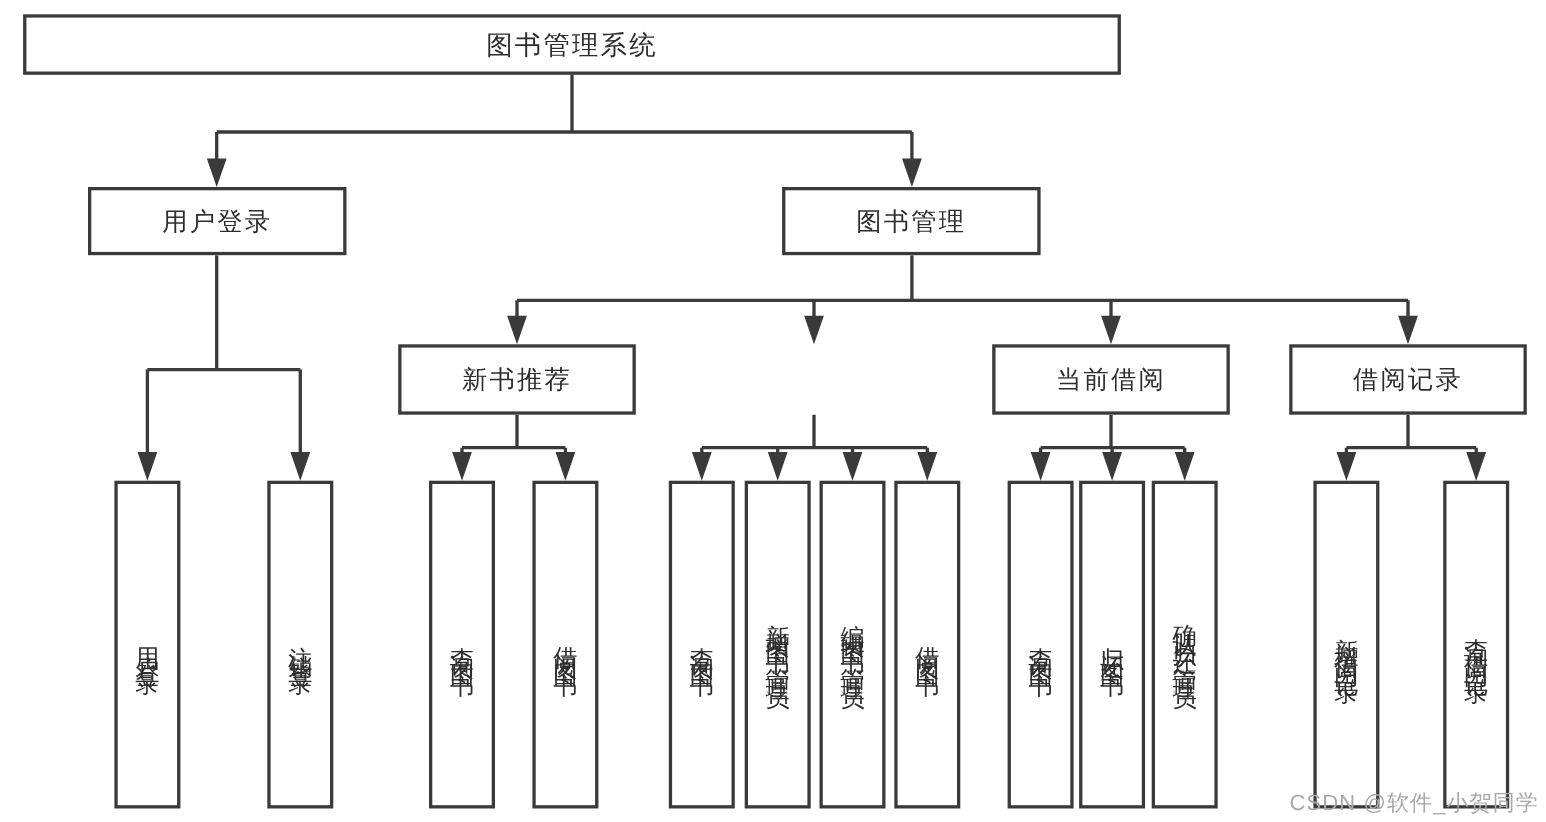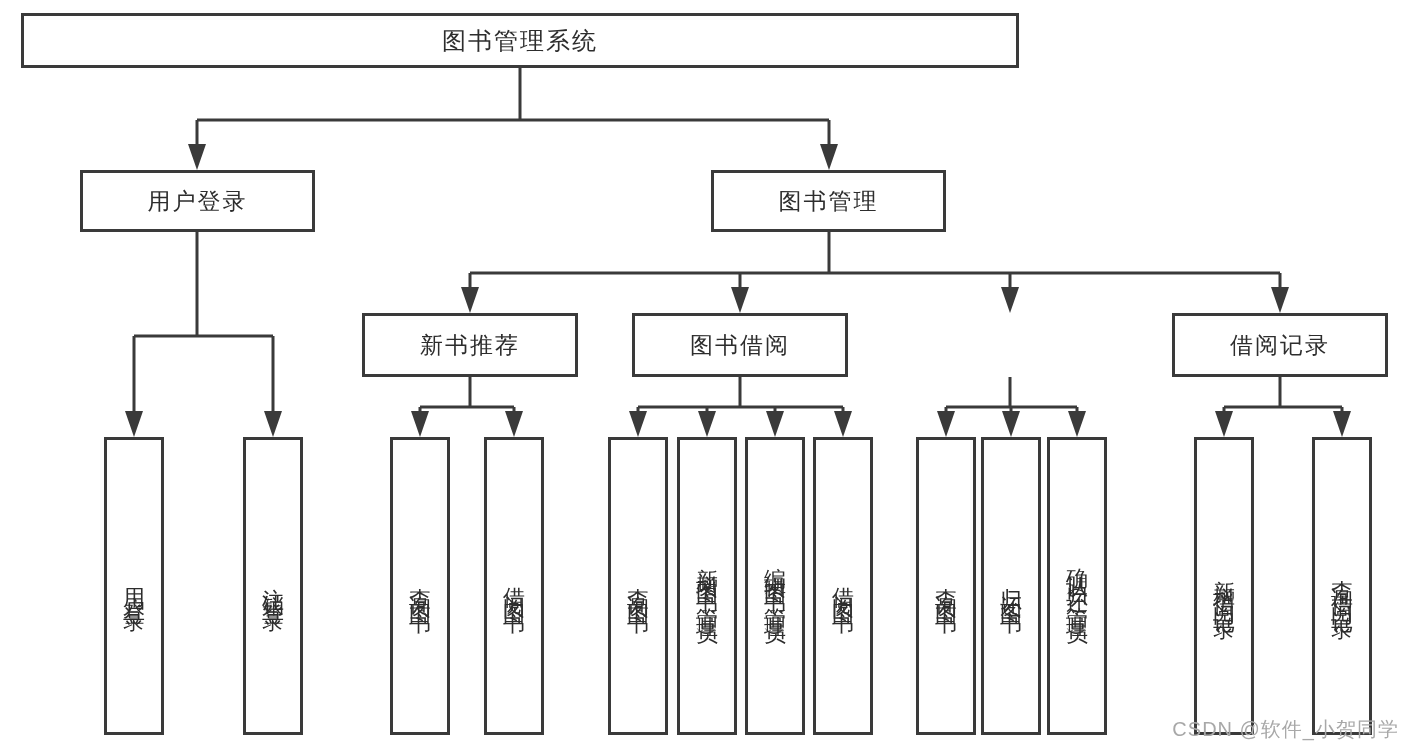--- a/index.html
+++ b/index.html
@@ -112,21 +112,21 @@
     <polygon points="1215,411 1233,411 1224,437"></polygon>
     <polygon points="1333,411 1351,411 1342,437"></polygon>
   </svg>
 
   <div class="node h root" style="left:21px; top:13px; width:998px; height:55px;">图书管理系统</div>
 
   <div class="node h" style="left:80px; top:170px; width:235px; height:62px;">用户登录</div>
   <div class="node h" style="left:711px; top:170px; width:235px; height:62px;">图书管理</div>
 
   <div class="node h" style="left:362px; top:313px; width:216px; height:64px;">新书推荐</div>
-  <div class="node h" style="left:632px; top:313px; width:216px; height:64px;">图书借阅</div>
+  <div class="node h" style="left:902px; top:313px; width:216px; height:64px;">当前借阅</div>
   <div class="node h" style="left:1172px; top:313px; width:216px; height:64px;">借阅记录</div>
 
   <div class="node v" style="left:104px; top:437px; width:60px; height:298px;">用户登录</div>
   <div class="node v" style="left:243px; top:437px; width:60px; height:298px;">注销登录</div>
 
   <div class="node v" style="left:390px; top:437px; width:60px; height:298px;">查询图书</div>
   <div class="node v" style="left:484px; top:437px; width:60px; height:298px;">借阅图书</div>
 
   <div class="node v" style="left:608px; top:437px; width:60px; height:298px;">查询图书</div>
   <div class="node v" style="left:677px; top:437px; width:60px; height:298px;">新增图书（管理员）</div>

